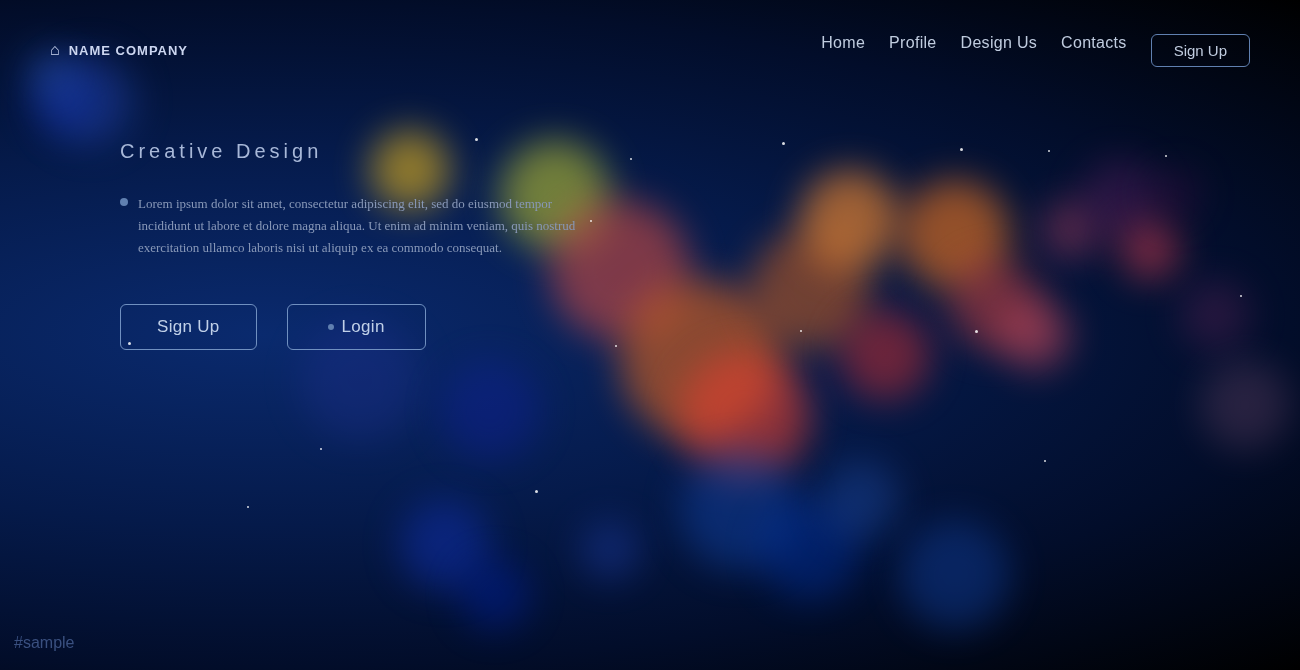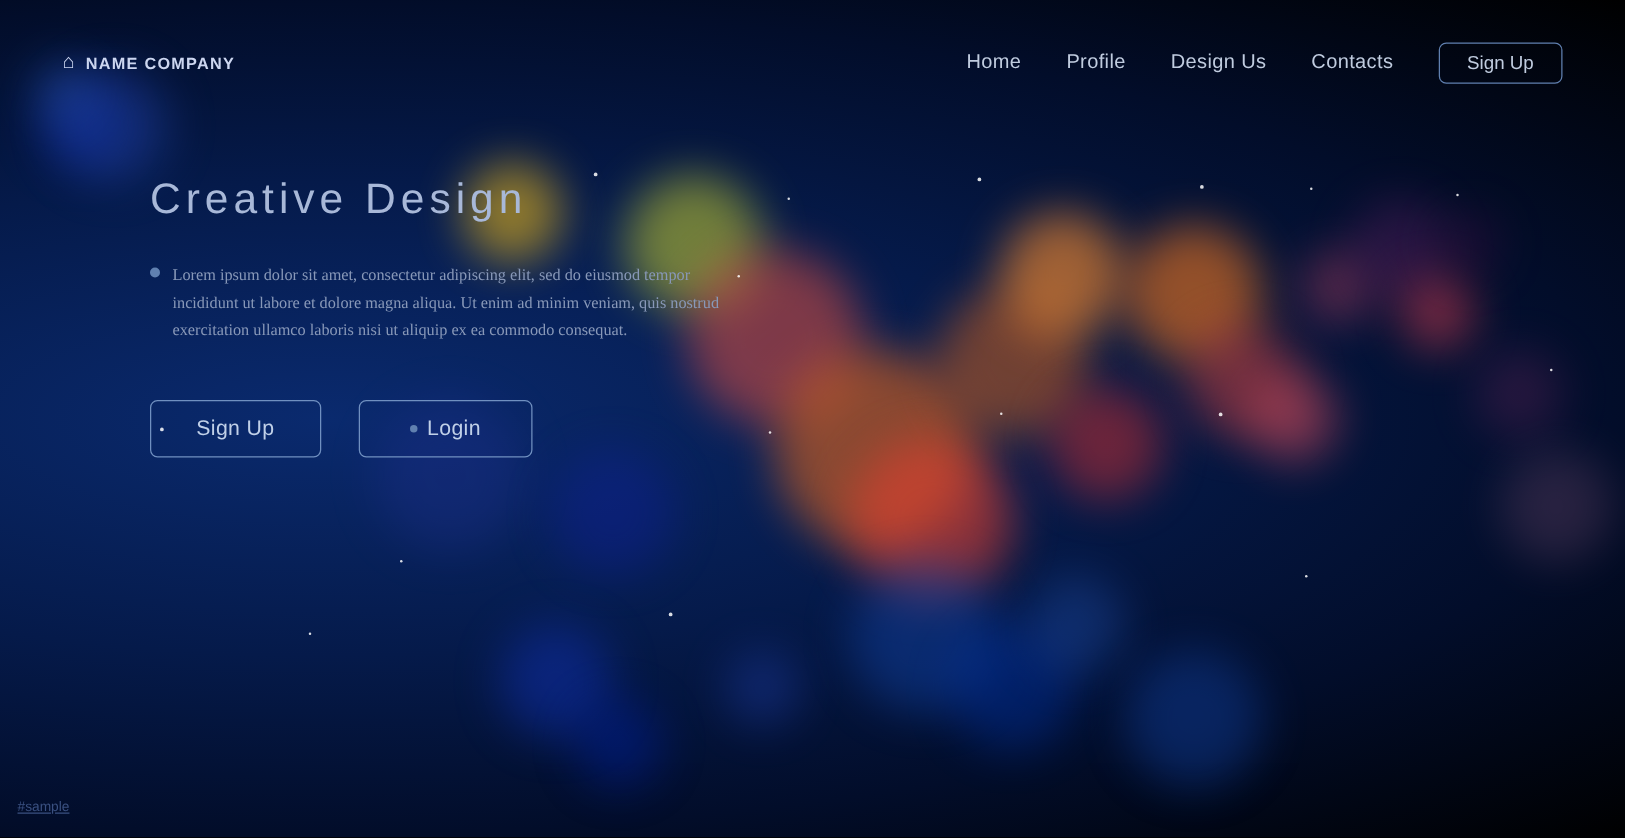--- a/index.html
+++ b/index.html
@@ -57,22 +57,22 @@
       text-transform: uppercase;
     }
 
     .home-icon {
       font-size: 16px;
       color: #ccd6f0;
     }
 
     .nav-links {
       display: flex;
-      align-items: center;
-      gap: 36px;
+      align-items: flex-start;
+      gap: 24px;
     }
 
     .nav-link {
       color: #c0ccdf;
       font-size: 16px;
       font-weight: 400;
       cursor: pointer;
       text-decoration: none;
       letter-spacing: 0.3px;
     }
@@ -100,21 +100,21 @@
     .hero-title {
       font-size: 68px;
       font-weight: 700;
       color: #c8d5ef;
       line-height: 1.1;
       letter-spacing: -1px;
       margin-bottom: 18px;
     }
 
     .hero-subtitle {
-      font-size: 34px;
+      font-size: 20px;
       font-weight: 300;
       color: #a8b8d8;
       letter-spacing: 4px;
       margin-bottom: 30px;
     }
 
     .hero-description {
       display: flex;
       align-items: flex-start;
       gap: 10px;
@@ -175,23 +175,22 @@
       border-radius: 50%;
       background: #6080b0;
     }
 
     
     .sample-label {
       position: absolute;
       bottom: 18px;
       left: 14px;
       color: #3a5080;
-      font-size: 11px;
+      font-size: 16px;
       z-index: 10;
-      text-decoration: underline;
     }
 
     
     .star {
       position: absolute;
       border-radius: 50%;
       background: #fff;
     }
   </style>
 </head>

